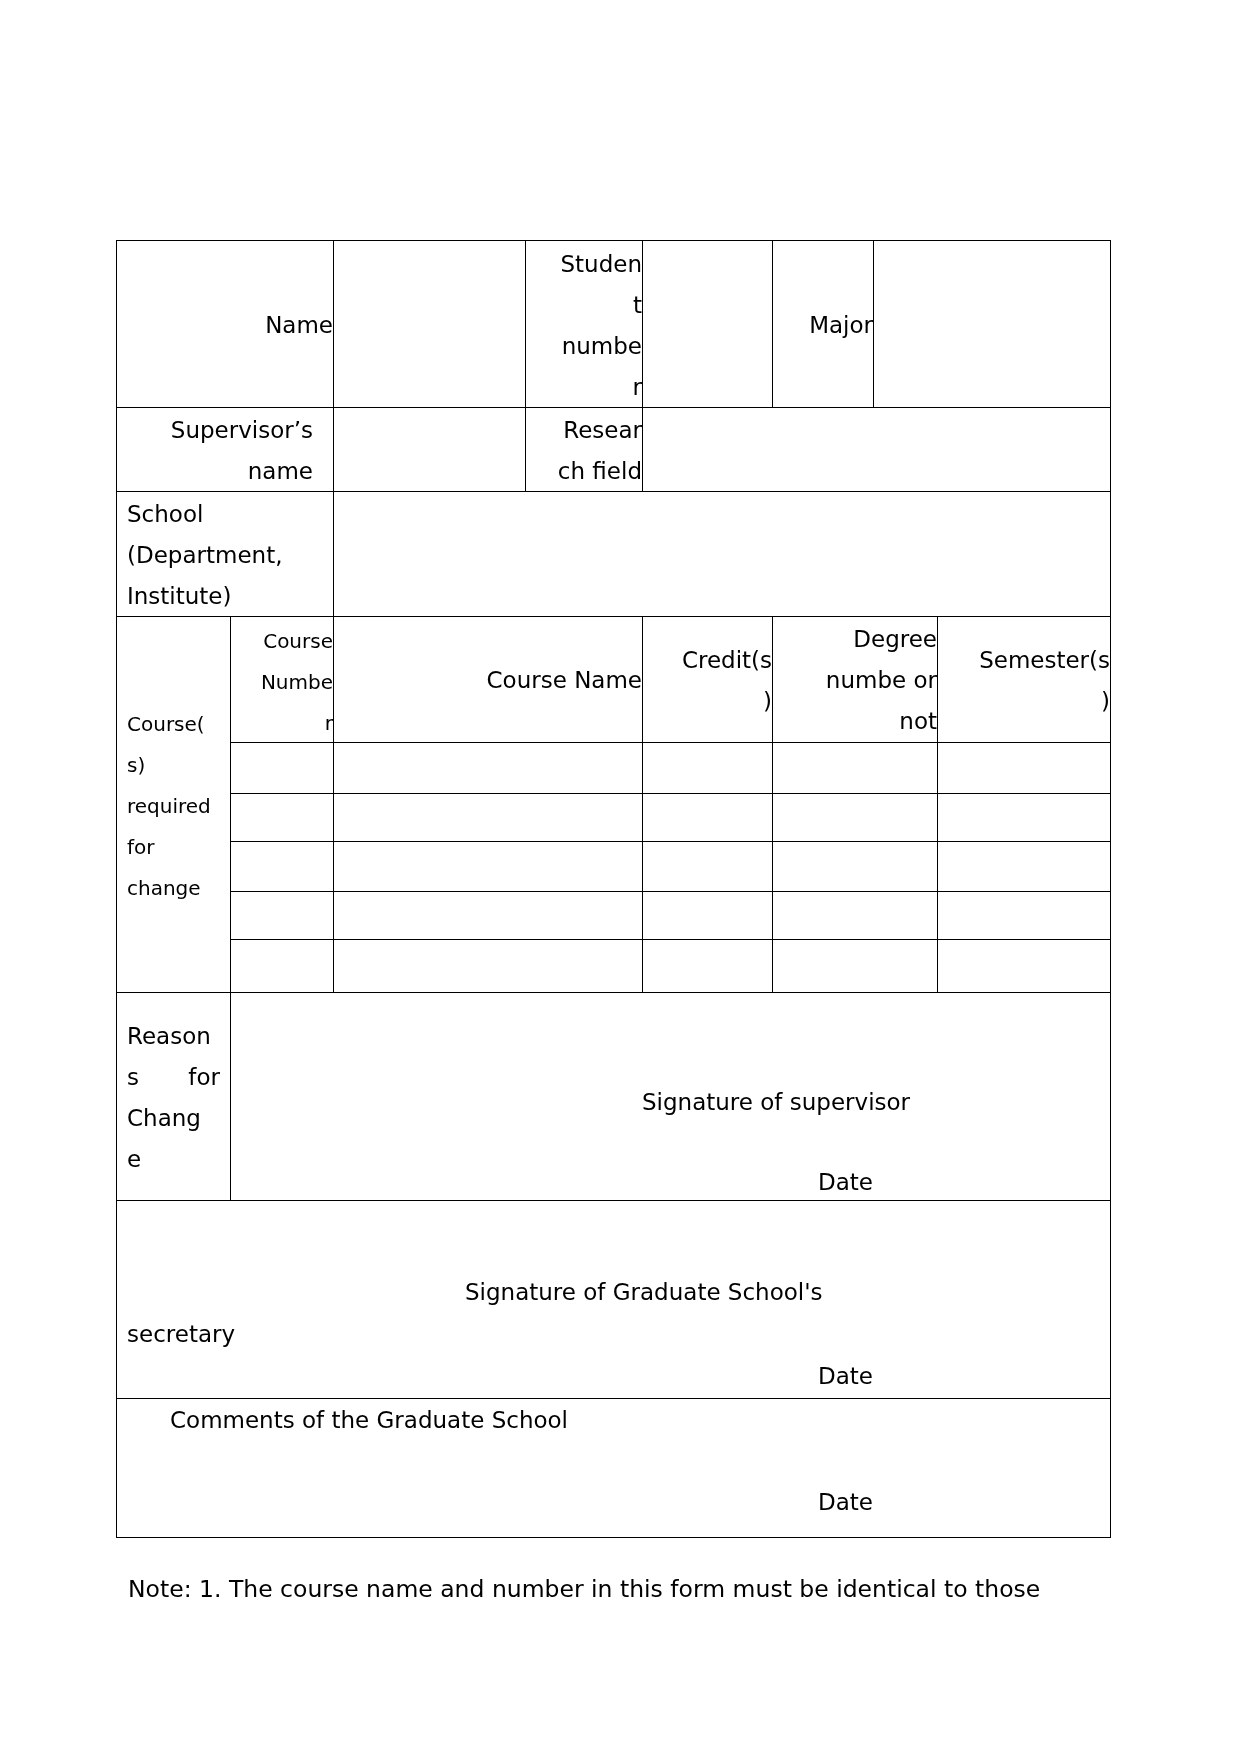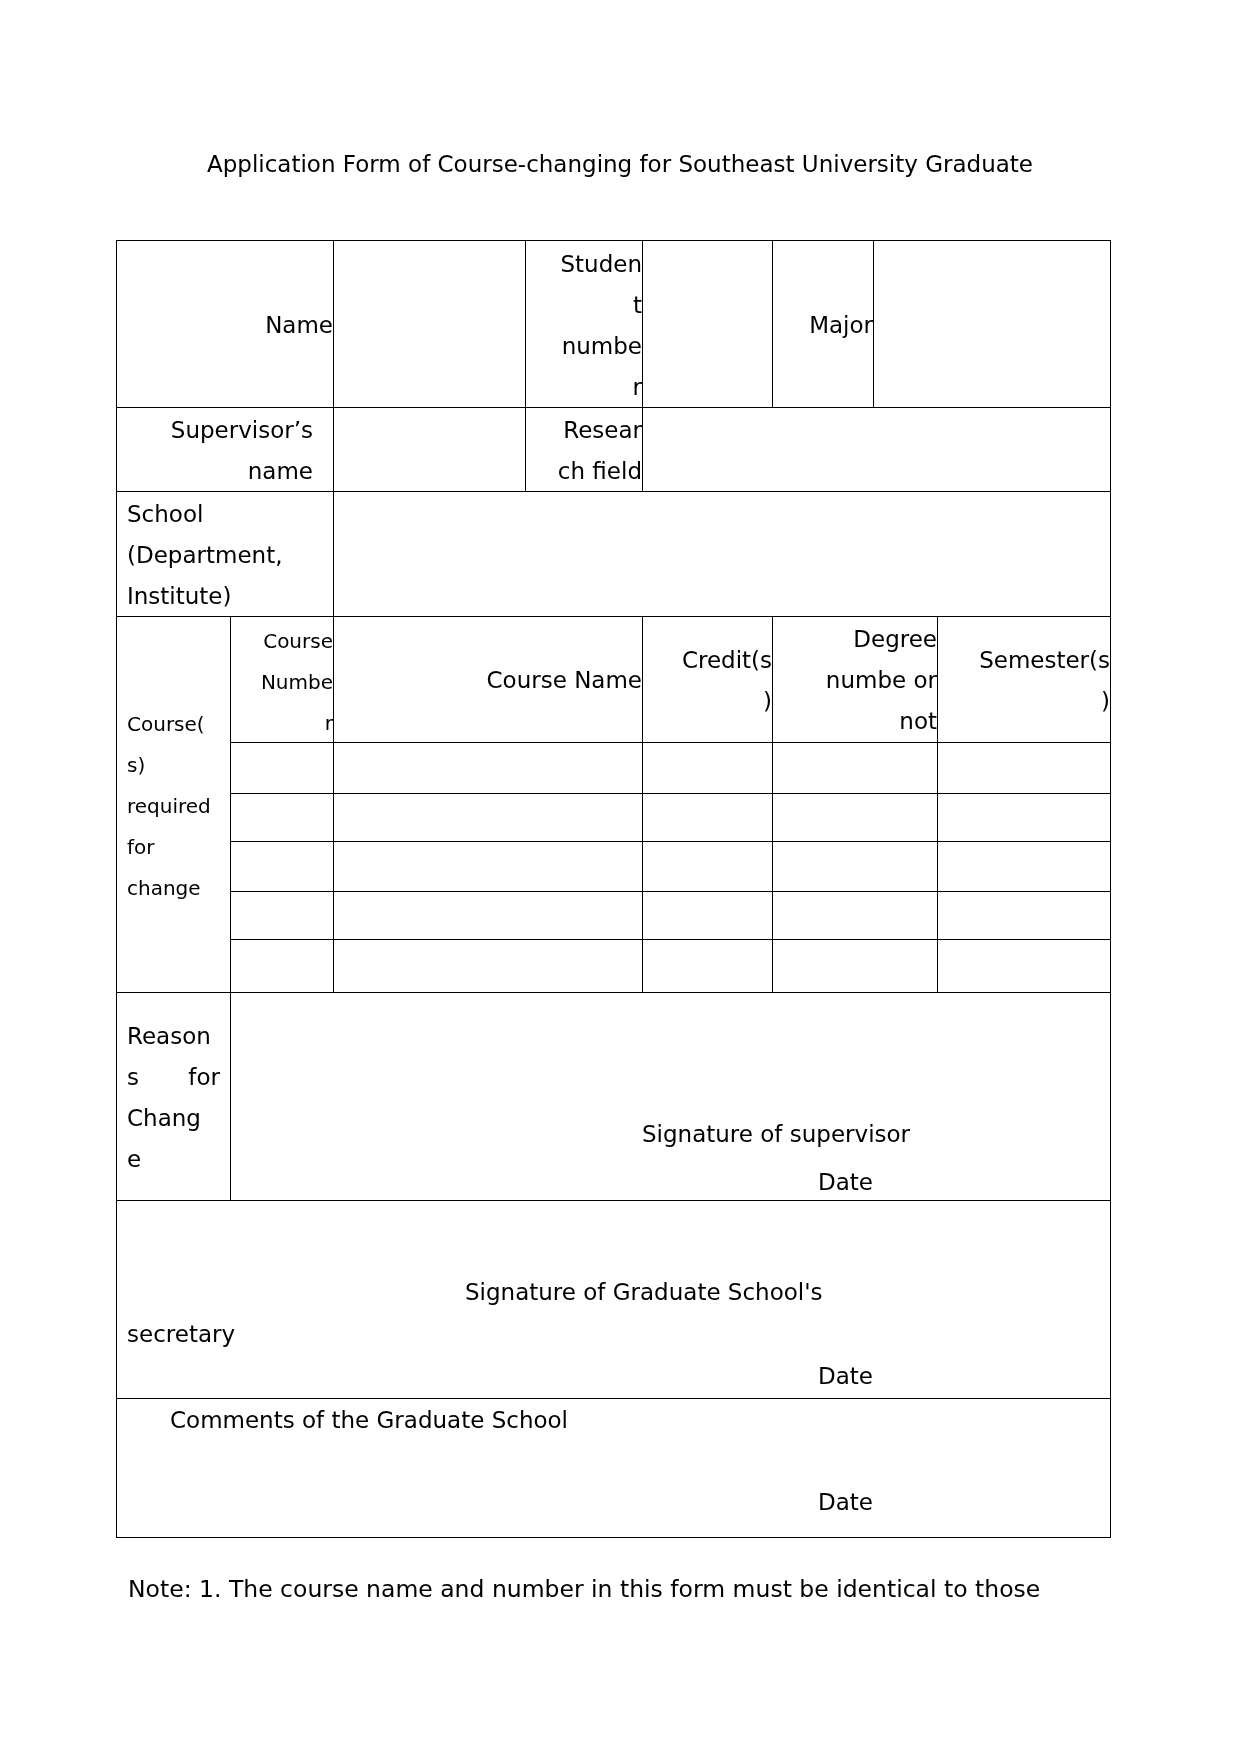--- a/index.html
+++ b/index.html
@@ -11,21 +11,20 @@
   .hl { position:absolute; height:1px; background:#000; }
   .vl { position:absolute; width:1px; background:#000; }
   .cell { position:absolute; }
   .just { text-align:justify; text-align-last:justify; }
   .note { position:absolute; left:128px; top:1573px; font-size:23.5px; line-height:33px; white-space:nowrap; }
 </style>
 </head>
 <body>
 
 <div class="title">
-  <div>Application Form of Course-changing for Southeast University Graduate</div>
 </div>
 
 <div>
 
   <div class="hl" style="left:116px;top:240px;width:995px;"></div>
   <div class="hl" style="left:116px;top:1537px;width:995px;"></div>
   <div class="vl" style="left:116px;top:240px;height:1298px;"></div>
   <div class="vl" style="left:1110px;top:240px;height:1298px;"></div>
 
   <div class="hl" style="left:116px;top:407px;width:995px;"></div>
@@ -151,21 +150,21 @@
   <div class="cell" style="left:938px;top:940px;width:172px;height:52px;"></div>
 </div>
 
 <div class="t" style="left:127px;width:93px;top:1016px;">
   <div>Reason</div>
   <div class="just">s for</div>
   <div>Chang</div>
   <div>e</div>
 </div>
 <div class="cell" style="left:231px;top:993px;width:879px;height:207px;"></div>
-<div class="t" style="left:642px;top:1114px;white-space:nowrap;">Signature of supervisor</div>
+<div class="t" style="left:642px;top:1082px;white-space:nowrap;">Signature of supervisor</div>
 <div class="t" style="left:818px;top:1162px;white-space:nowrap;">Date</div>
 
 <div class="cell" style="left:117px;top:1201px;width:993px;height:197px;"></div>
 <div class="t" style="left:465px;top:1272px;white-space:nowrap;">Signature of Graduate School's</div>
 <div class="t" style="left:127px;top:1314px;white-space:nowrap;text-align:center;">secretary</div>
 <div class="t" style="left:818px;top:1356px;white-space:nowrap;">Date</div>
 
 <div class="cell" style="left:117px;top:1399px;width:993px;height:138px;"></div>
 <div class="t" style="left:127px;top:1400px;white-space:nowrap;margin-left:43px;">Comments of the Graduate School</div>
 <div class="t" style="left:818px;top:1482px;white-space:nowrap;">Date</div>

